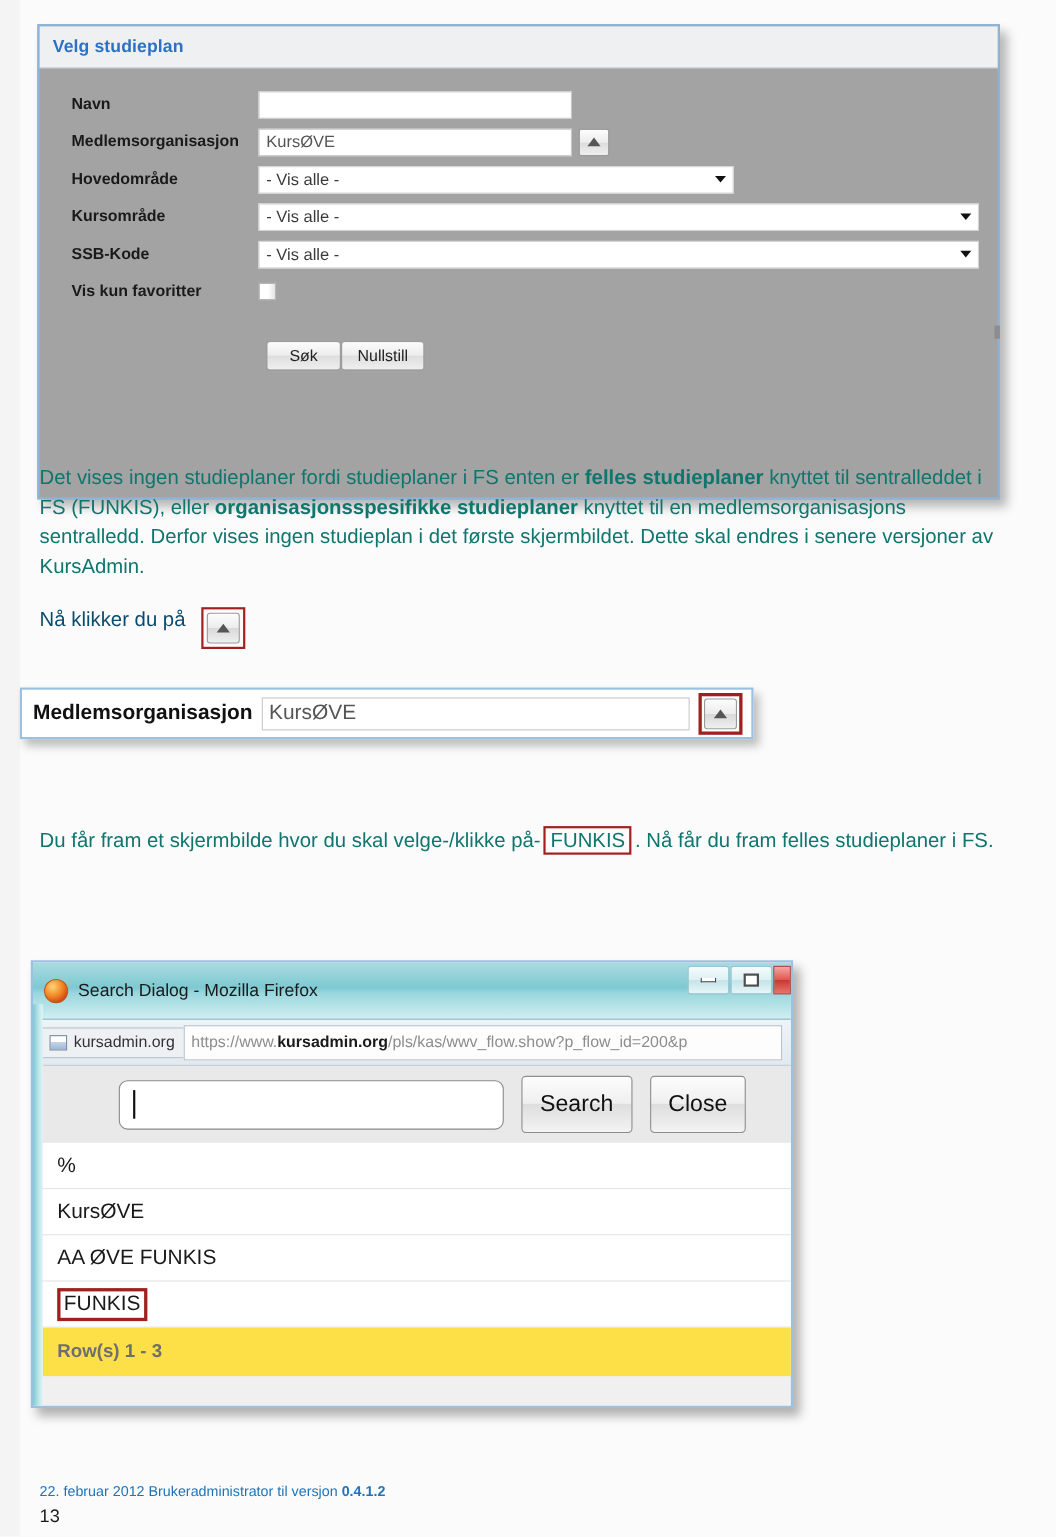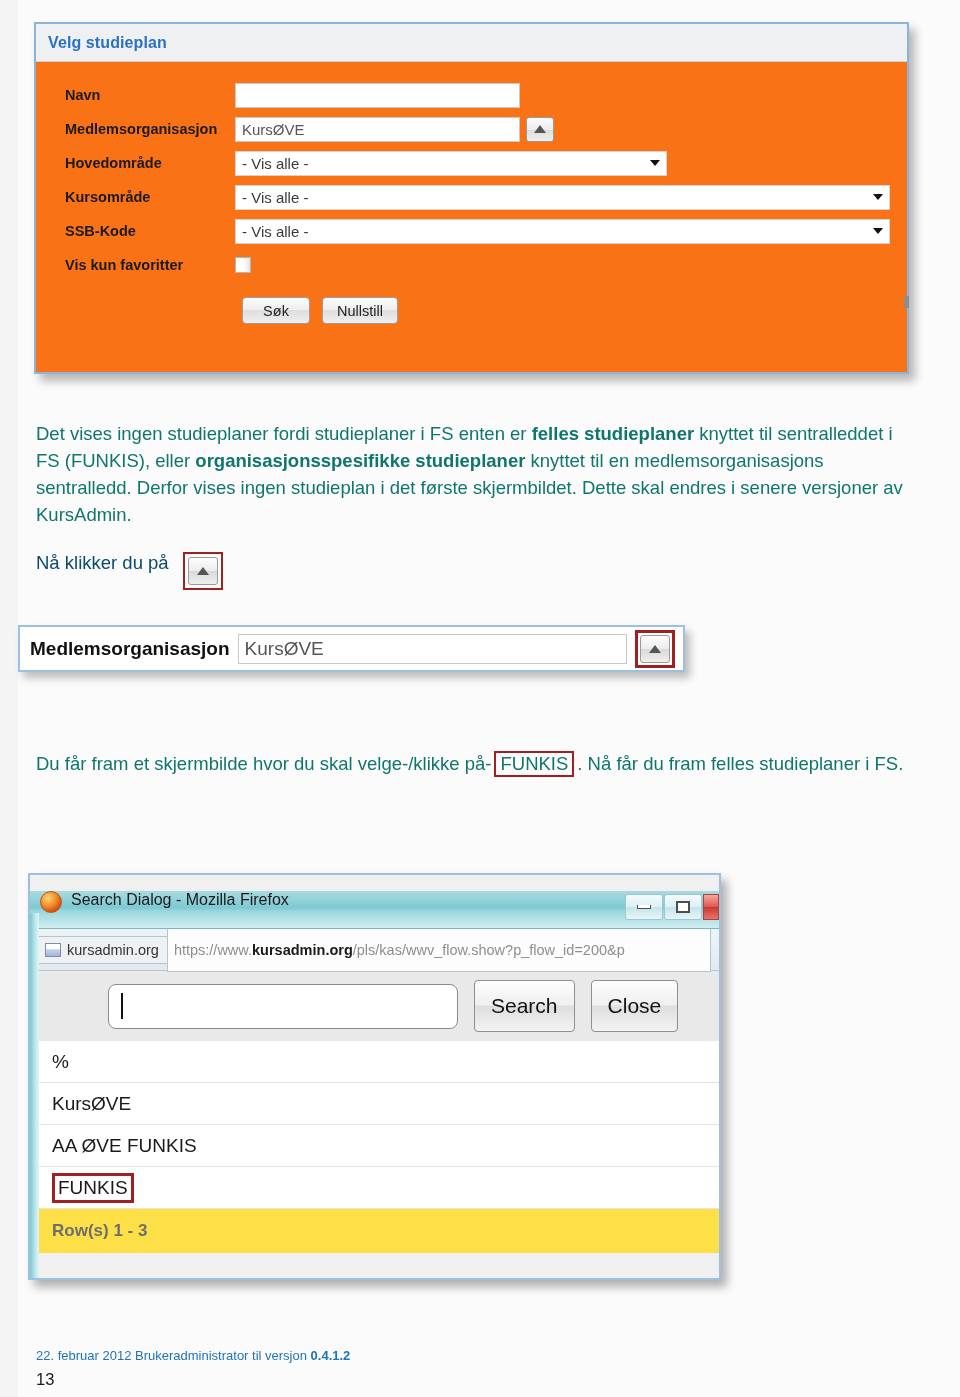--- a/index.html
+++ b/index.html
@@ -15,22 +15,22 @@
     position:absolute; left:0; top:0; width:960px; height:1397px;
     background:#f4f4f4;
   }
   .page-sheet {
     position:absolute; left:18px; top:0; width:942px; height:1397px;
     background:#fbfbfb;
   }
 
   
   .shot1 {
-    position:absolute; left:34px; top:22px; width:875px; height:352px;
-    background:#f97316;
+    position:absolute; left:34px; top:22px; width:875px; height:432px;
+    background:#a3a3a3;
     border:2px solid #8cb3d9;
     box-shadow:6px 7px 9px rgba(0,0,0,0.28);
   }
   .shot1-header {
     height:38px; background:#eef0f1;
     border-bottom:1px solid #c9d3dc;
     display:flex; align-items:center;
     padding-left:12px;
   }
   .shot1-title {
@@ -77,21 +77,21 @@
     width:0;height:0;border-left:5px solid transparent;border-right:5px solid transparent;
     border-top:6px solid #111; margin-left:10px;
   }
   .w-hoved { width:432px; }
   .w-kurs  { width:655px; }
   .w-ssb   { width:655px; }
   .fcheck {
     width:16px; height:16px; border:1px solid #b5b5b5;
     background:linear-gradient(to right,#ffffff 0%,#ffffff 55%,#e3e3e3 100%);
   }
-  .btnrow { padding-left:206px; margin-top:15px; display:flex; gap:12px; }
+  .btnrow { padding-left:206px; margin-top:28px; display:flex; }
   .gbtn {
     min-width:68px; height:27px; padding:0 14px;
     border:1px solid #9d9d9d; border-radius:4px;
     background:linear-gradient(to bottom,#fcfcfc 0%,#ededed 48%,#dedede 50%,#efefef 100%);
     font-size:14.5px; color:#222; display:flex; align-items:center; justify-content:center;
   }
   .edge-fragment {
     position:absolute; right:-2px; top:272px; width:5px; height:12px;
     background:#8d8d8d;
   }
@@ -155,25 +155,24 @@
 
   
   .shot3 {
     position:absolute; left:28px; top:873px; width:693px; height:407px;
     background:#f0f0f0;
     border:2px solid #9cc0e2;
     box-shadow:6px 7px 9px rgba(0,0,0,0.3);
     overflow:hidden;
   }
   .ff-titlebar {
-    height:38px;
+    height:52px;
     background:linear-gradient(to bottom,#a9dbe0 0%,#7ec9d2 45%,#9ad7de 55%,#cfeef1 100%);
-    display:flex; align-items:flex-start; position:relative;
+    display:flex; align-items:center; position:relative;
     border-bottom:1px solid #7fb6c6;
-    margin-top:16px;
   }
   .ff-logo {
     width:22px;height:22px;border-radius:50%;
     background:radial-gradient(circle at 35% 30%, #ffd27a 0%, #f08a24 45%, #d64b18 75%, #9e2b0e 100%);
     margin-left:10px; flex:0 0 22px;
     border:1px solid #b85a14;
   }
   .ff-title { margin-left:9px; font-size:16px; color:#1a1a1a; }
   .ff-winbtns { position:absolute; right:0; top:3px; display:flex; }
   .ff-wb {
@@ -200,21 +199,21 @@
     background:#eef1f4; border:1px solid #b9c3cc; border-right:none;
     padding:0 8px 0 6px;
   }
   .ff-favicon {
     width:16px; height:14px; margin-right:6px;
     background:linear-gradient(to bottom,#ffffff 0%,#ffffff 45%,#c6d4e6 46%,#9fb7d8 100%);
     border:1px solid #7d8fa5;
   }
   .ff-idtext { font-size:14.5px; color:#333; }
   .ff-urlbox {
-    flex:1; height:44px; display:flex; align-items:center;
+    flex:1; height:32px; display:flex; align-items:center;
     background:#fdfdfd; border:1px solid #b9c3cc;
     padding:0 6px; overflow:hidden; white-space:nowrap;
     font-size:14.5px; color:#8d8d8d;
   }
   .ff-urlbox b { color:#1a1a1a; font-weight:bold; }
   .ff-content { background:#e8e8e8; }
   .ff-searchrow {
     height:70px; display:flex; align-items:center;
     padding-left:78px; background:#e9e9e9;
   }

